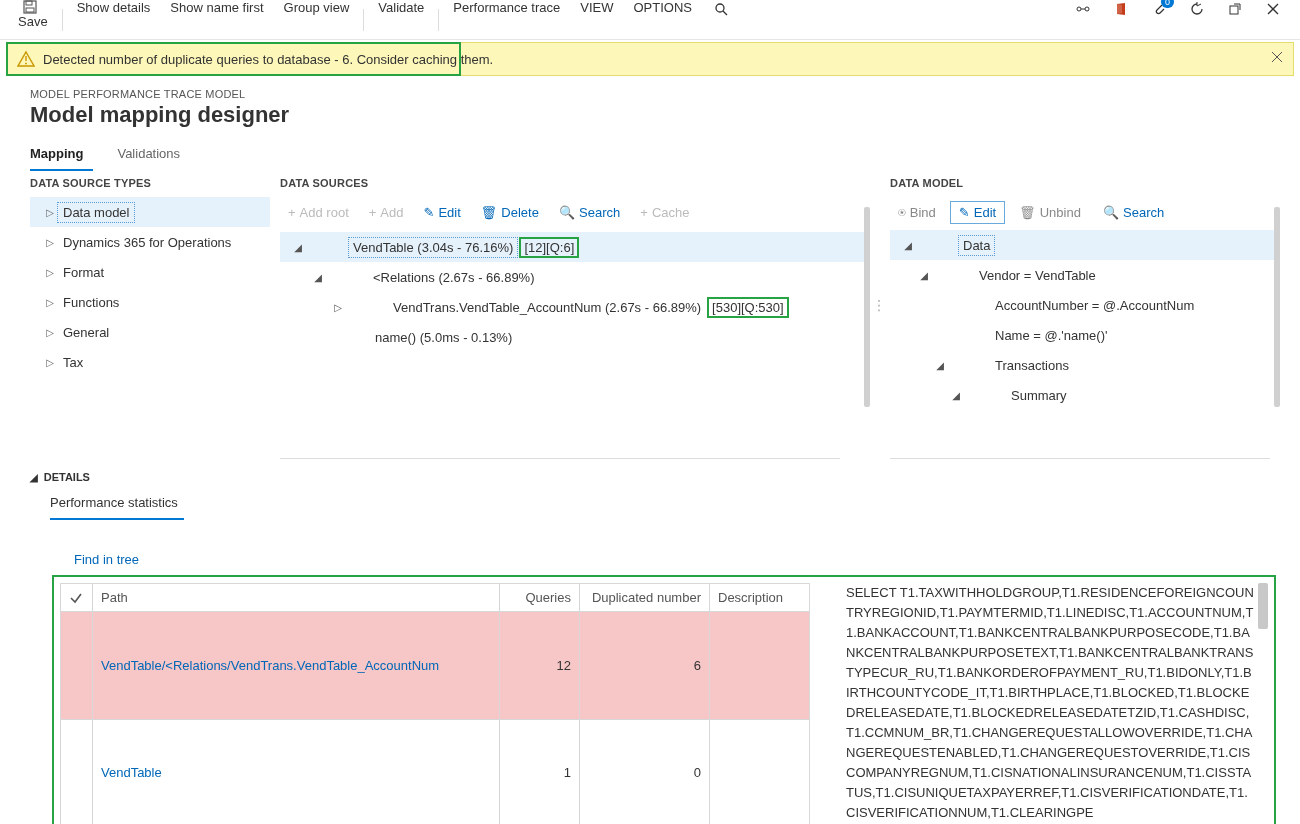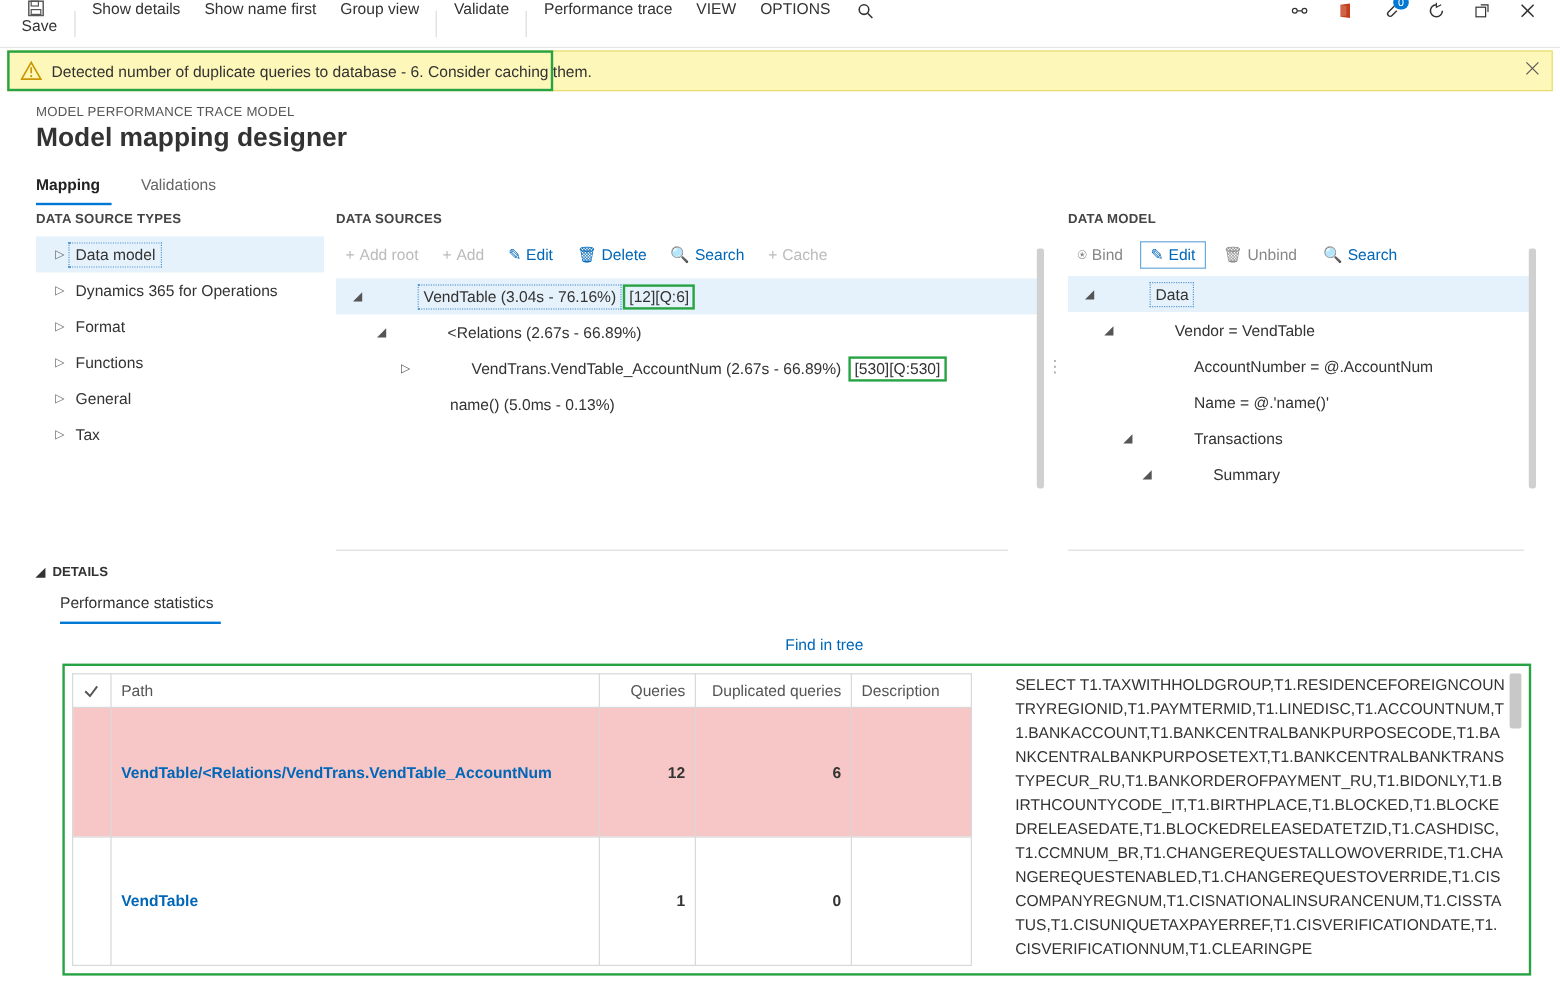--- a/index.html
+++ b/index.html
@@ -71,28 +71,28 @@
   .dm-btn.gray { color: #888; }
 
   .dm-tree .ds-row { height: 30px; }
 
   
   .details-h { display: flex; align-items: center; padding: 18px 0 6px 30px; font-size: 11px; font-weight: 600; }
   .details-h .caret { margin-right: 6px; font-size: 10px; }
 
   .perf-tab { margin-left: 50px; padding: 6px 6px 8px 0; font-weight: 400; border-bottom: 2px solid #0078d4; display: inline-block; }
 
-  .find-tree { margin: 10px 0 8px 74px; color: #0067b8; cursor: pointer; text-align: center; }
+  .find-tree { margin: 32px 0 8px 74px; color: #0067b8; cursor: pointer; }
 
   .lower-wrap { position: relative; margin: 0 24px 0 52px; }
   .green-frame { position: absolute; inset: 0; border: 2px solid #27a344; pointer-events: none; }
   .lower { display: flex; height: 260px; padding: 8px 8px 8px 8px; }
 
   table.grid { border-collapse: collapse; width: 750px; font-size: 13px; }
-  table.grid th, table.grid td { border: 1px solid #d8d8d8; padding: 6px 8px; text-align: left; font-weight: bold; }
+  table.grid th, table.grid td { border: 1px solid #d8d8d8; padding: 6px 8px; text-align: left; }
   table.grid th { font-weight: 400; color: #555; background: #fff; }
   table.grid th.r, table.grid td.r { text-align: right; }
   table.grid .chk-col { width: 32px; text-align: center; }
   table.grid tr.hl td { background: #f7c6c6; }
   table.grid td.link { color: #0067b8; }
 
   .sql-pane { flex: 1; margin-left: 36px; font-size: 13px; color: #333; line-height: 20px; overflow: hidden; word-break: break-all; position: relative; padding-right: 14px; }
   .sql-pane .vbar2 { position: absolute; right: 0; top: 0; width: 10px; height: 46px; background: #c8c8c8; border-radius: 2px; }
 
   svg { display: block; }
@@ -374,21 +374,21 @@
     <table class="grid">
       <thead>
         <tr>
           <th class="chk-col">
             <svg width="14" height="14" viewBox="0 0 14 14">
                 <polyline points="2,7 6,11 12,3" fill="none" stroke="#555" stroke-width="1.6"></polyline>
               </svg>
           </th>
           <th>Path</th>
           <th class="r" style="width:80px">Queries</th>
-          <th class="r" style="width:130px">Duplicated queries</th>
+          <th class="r" style="width:130px">Duplicated number</th>
           <th style="width:100px">Description</th>
         </tr>
       </thead>
       <tbody>
         <tr class="hl">
           <td></td>
           <td class="link">VendTable/&lt;Relations/VendTrans.VendTable_AccountNum</td>
           <td class="r">12</td>
           <td class="r">6</td>
           <td></td>

